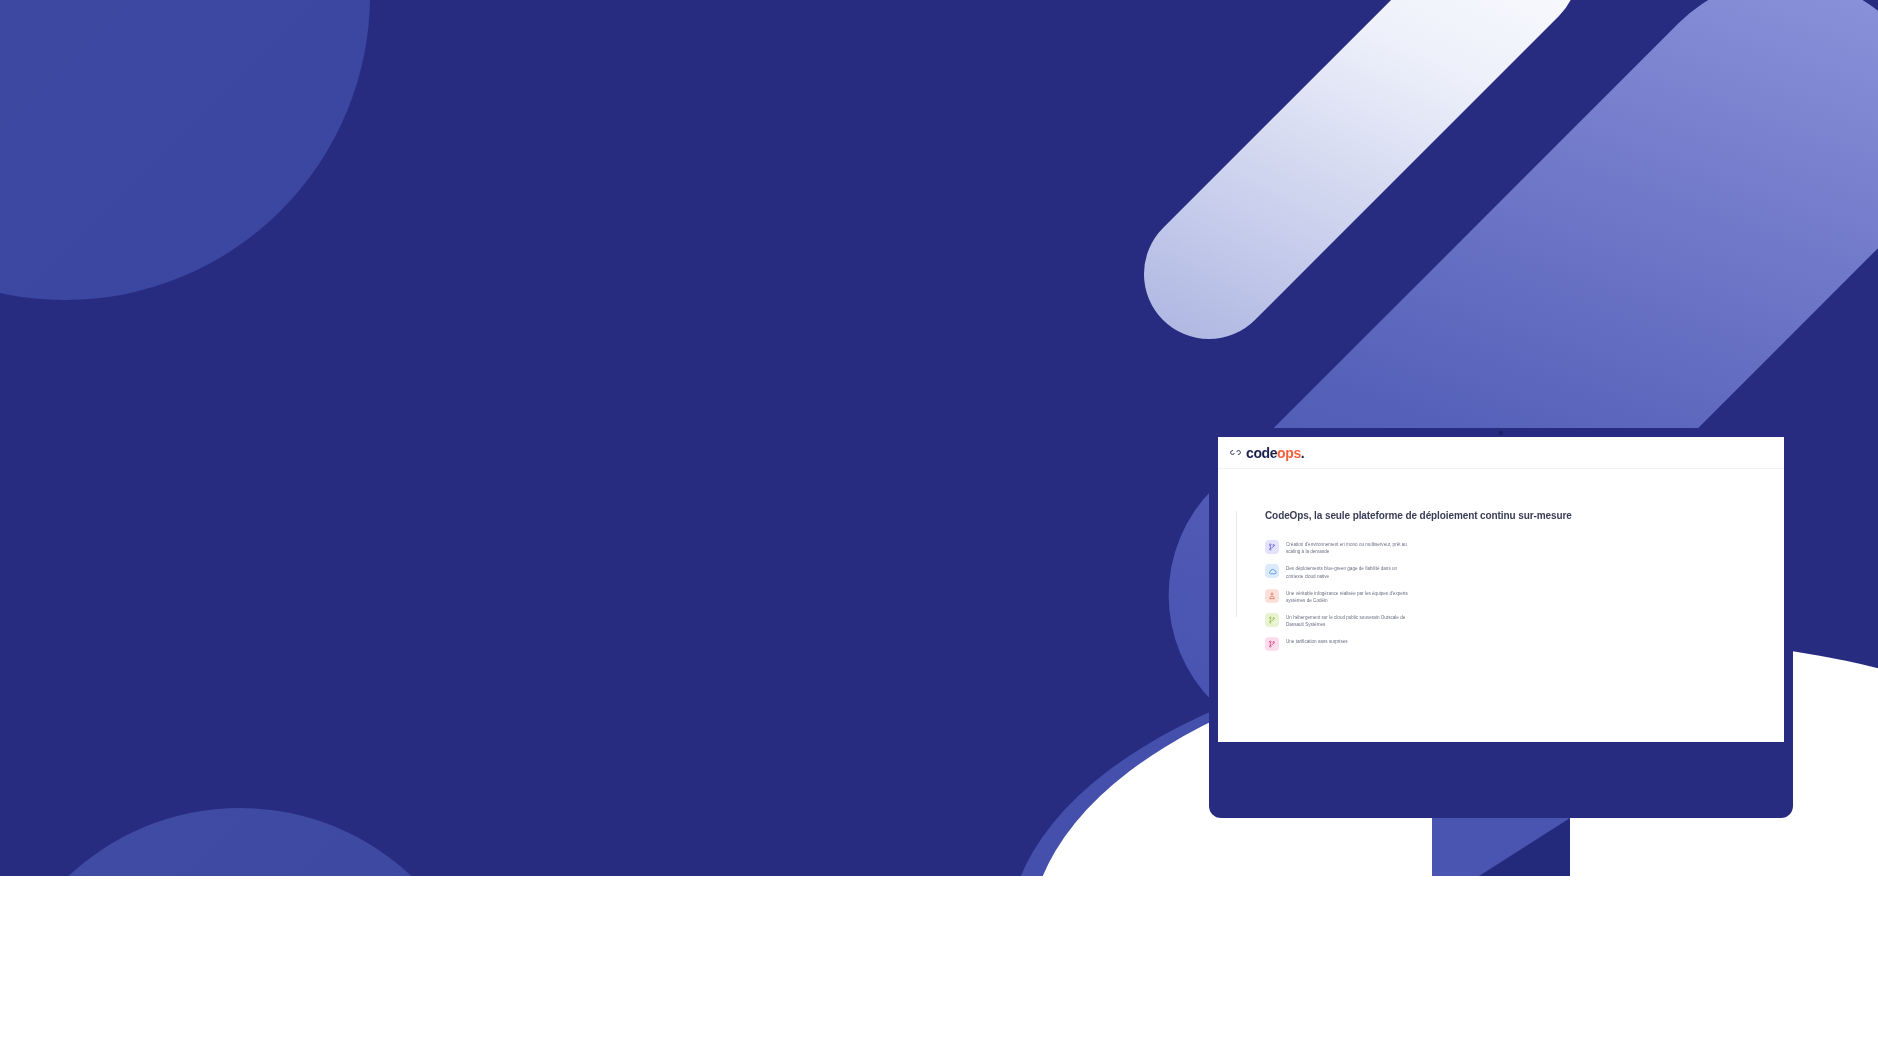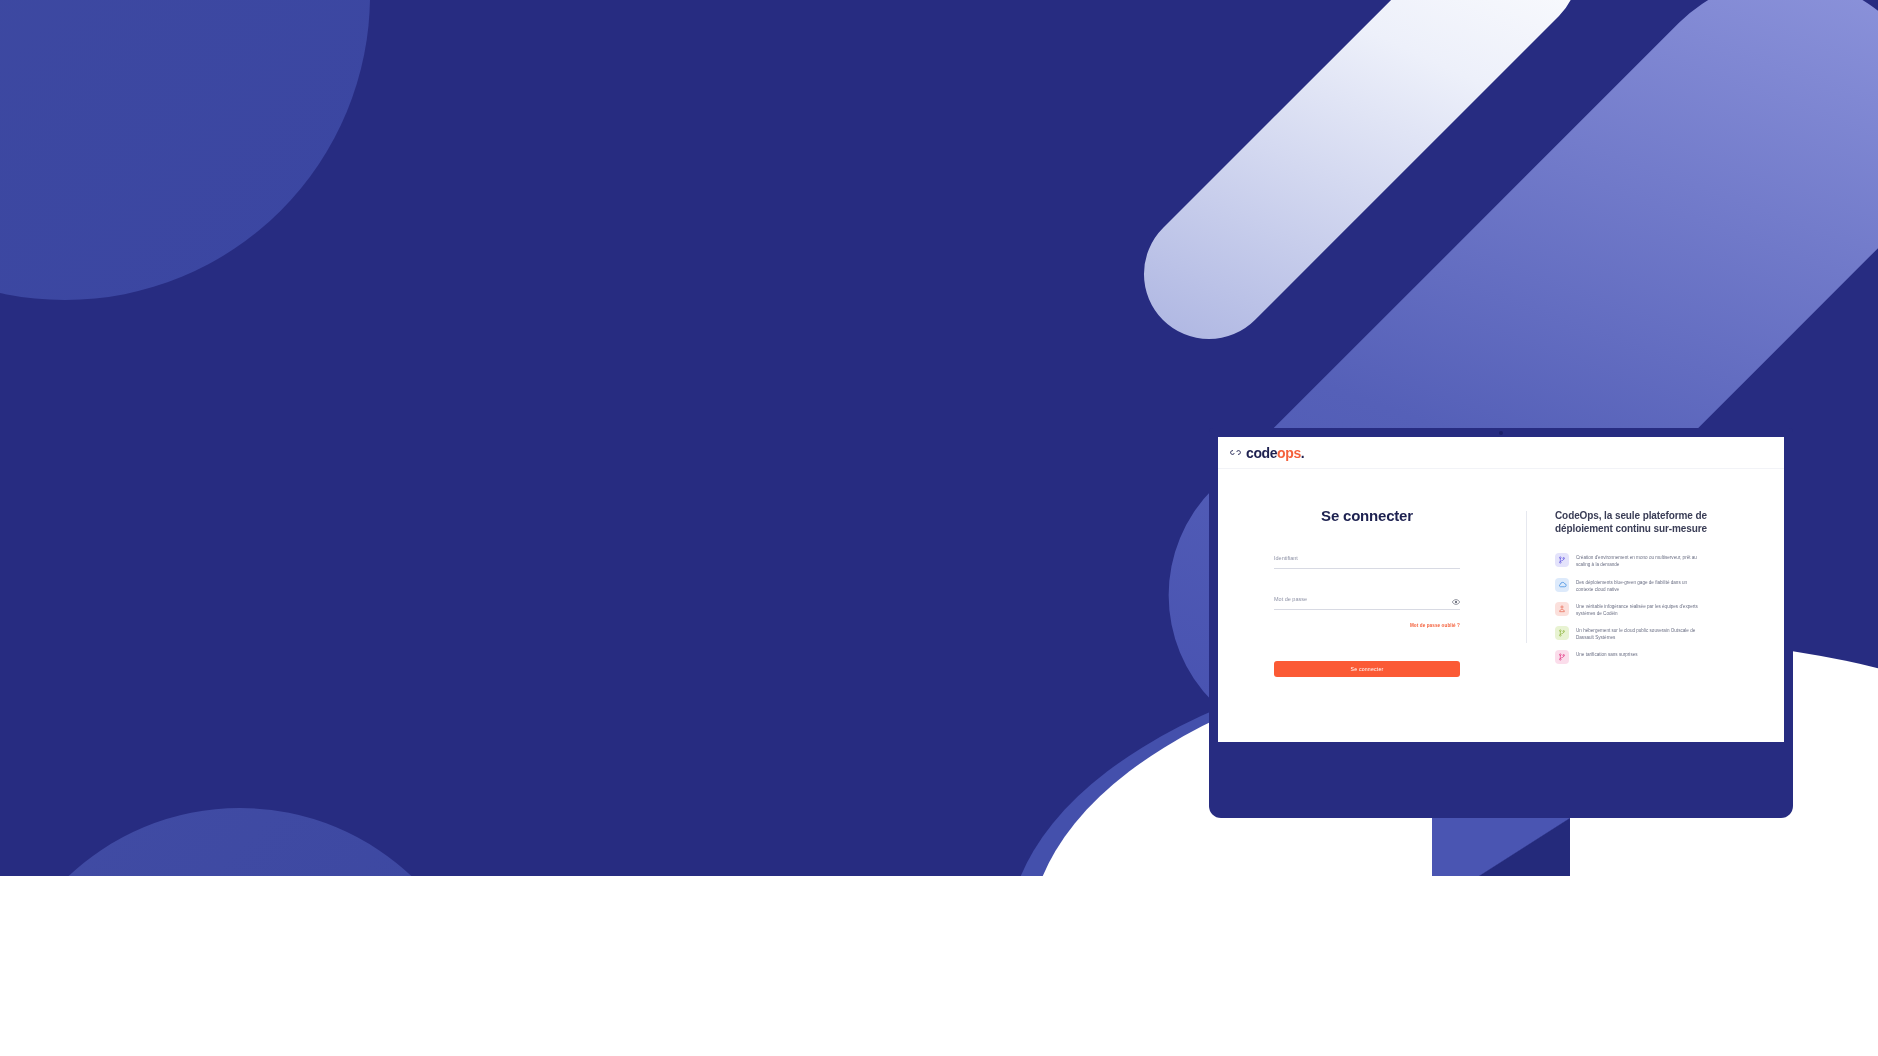--- a/index.html
+++ b/index.html
@@ -322,44 +322,20 @@
               <path d="M19 10.8c2.1 0 3.8-1.7 3.8-3.8S21.1 3.2 19 3.2c-1.5 0-2.6.8-3.6 2.2" fill="none" stroke="#1E2150" stroke-width="2" stroke-linecap="round"></path>
             </svg>
             <span class="logo-text">
               <span class="logo-code">code</span><span class="logo-ops">ops</span><span class="logo-dot">.</span>
             </span>
           </div>
         </div>
 
         <div class="screen-body">
 
-          <div class="login-col">
-            <div class="login-title">Se connecter</div>
-
-            <div class="form">
-
-              <div class="field">
-                <input class="field-input" type="text" placeholder="Identifiant" style="">
-              </div>
-
-              <div class="field">
-                <input class="field-input" type="password" placeholder="Mot de passe" style="">
-                <svg class="eye-icon" viewBox="0 0 24 24">
-                  <path d="M12 5C6.5 5 2.2 9.2 1 12c1.2 2.8 5.5 7 11 7s9.8-4.2 11-7c-1.2-2.8-5.5-7-11-7z" fill="none" stroke="#555868" stroke-width="2"></path>
-                  <circle cx="12" cy="12" r="3.3" fill="#555868"></circle>
-                </svg>
-              </div>
-
-              <div class="forgot-row">
-                <a class="forgot-link" href="#">Mot de passe oublié ?</a>
-              </div>
-
-              <button class="submit-btn">Se connecter</button>
-            </div>
-          </div>
 
           <div class="divider"></div>
 
           <div class="promo-col">
             <h2 class="promo-title">CodeOps, la seule plateforme de déploiement continu sur-mesure</h2>
 
             <div class="feature-list">
 
               <div class="feature">
                 <span class="feature-icon" style="background:#E4E3FB">

